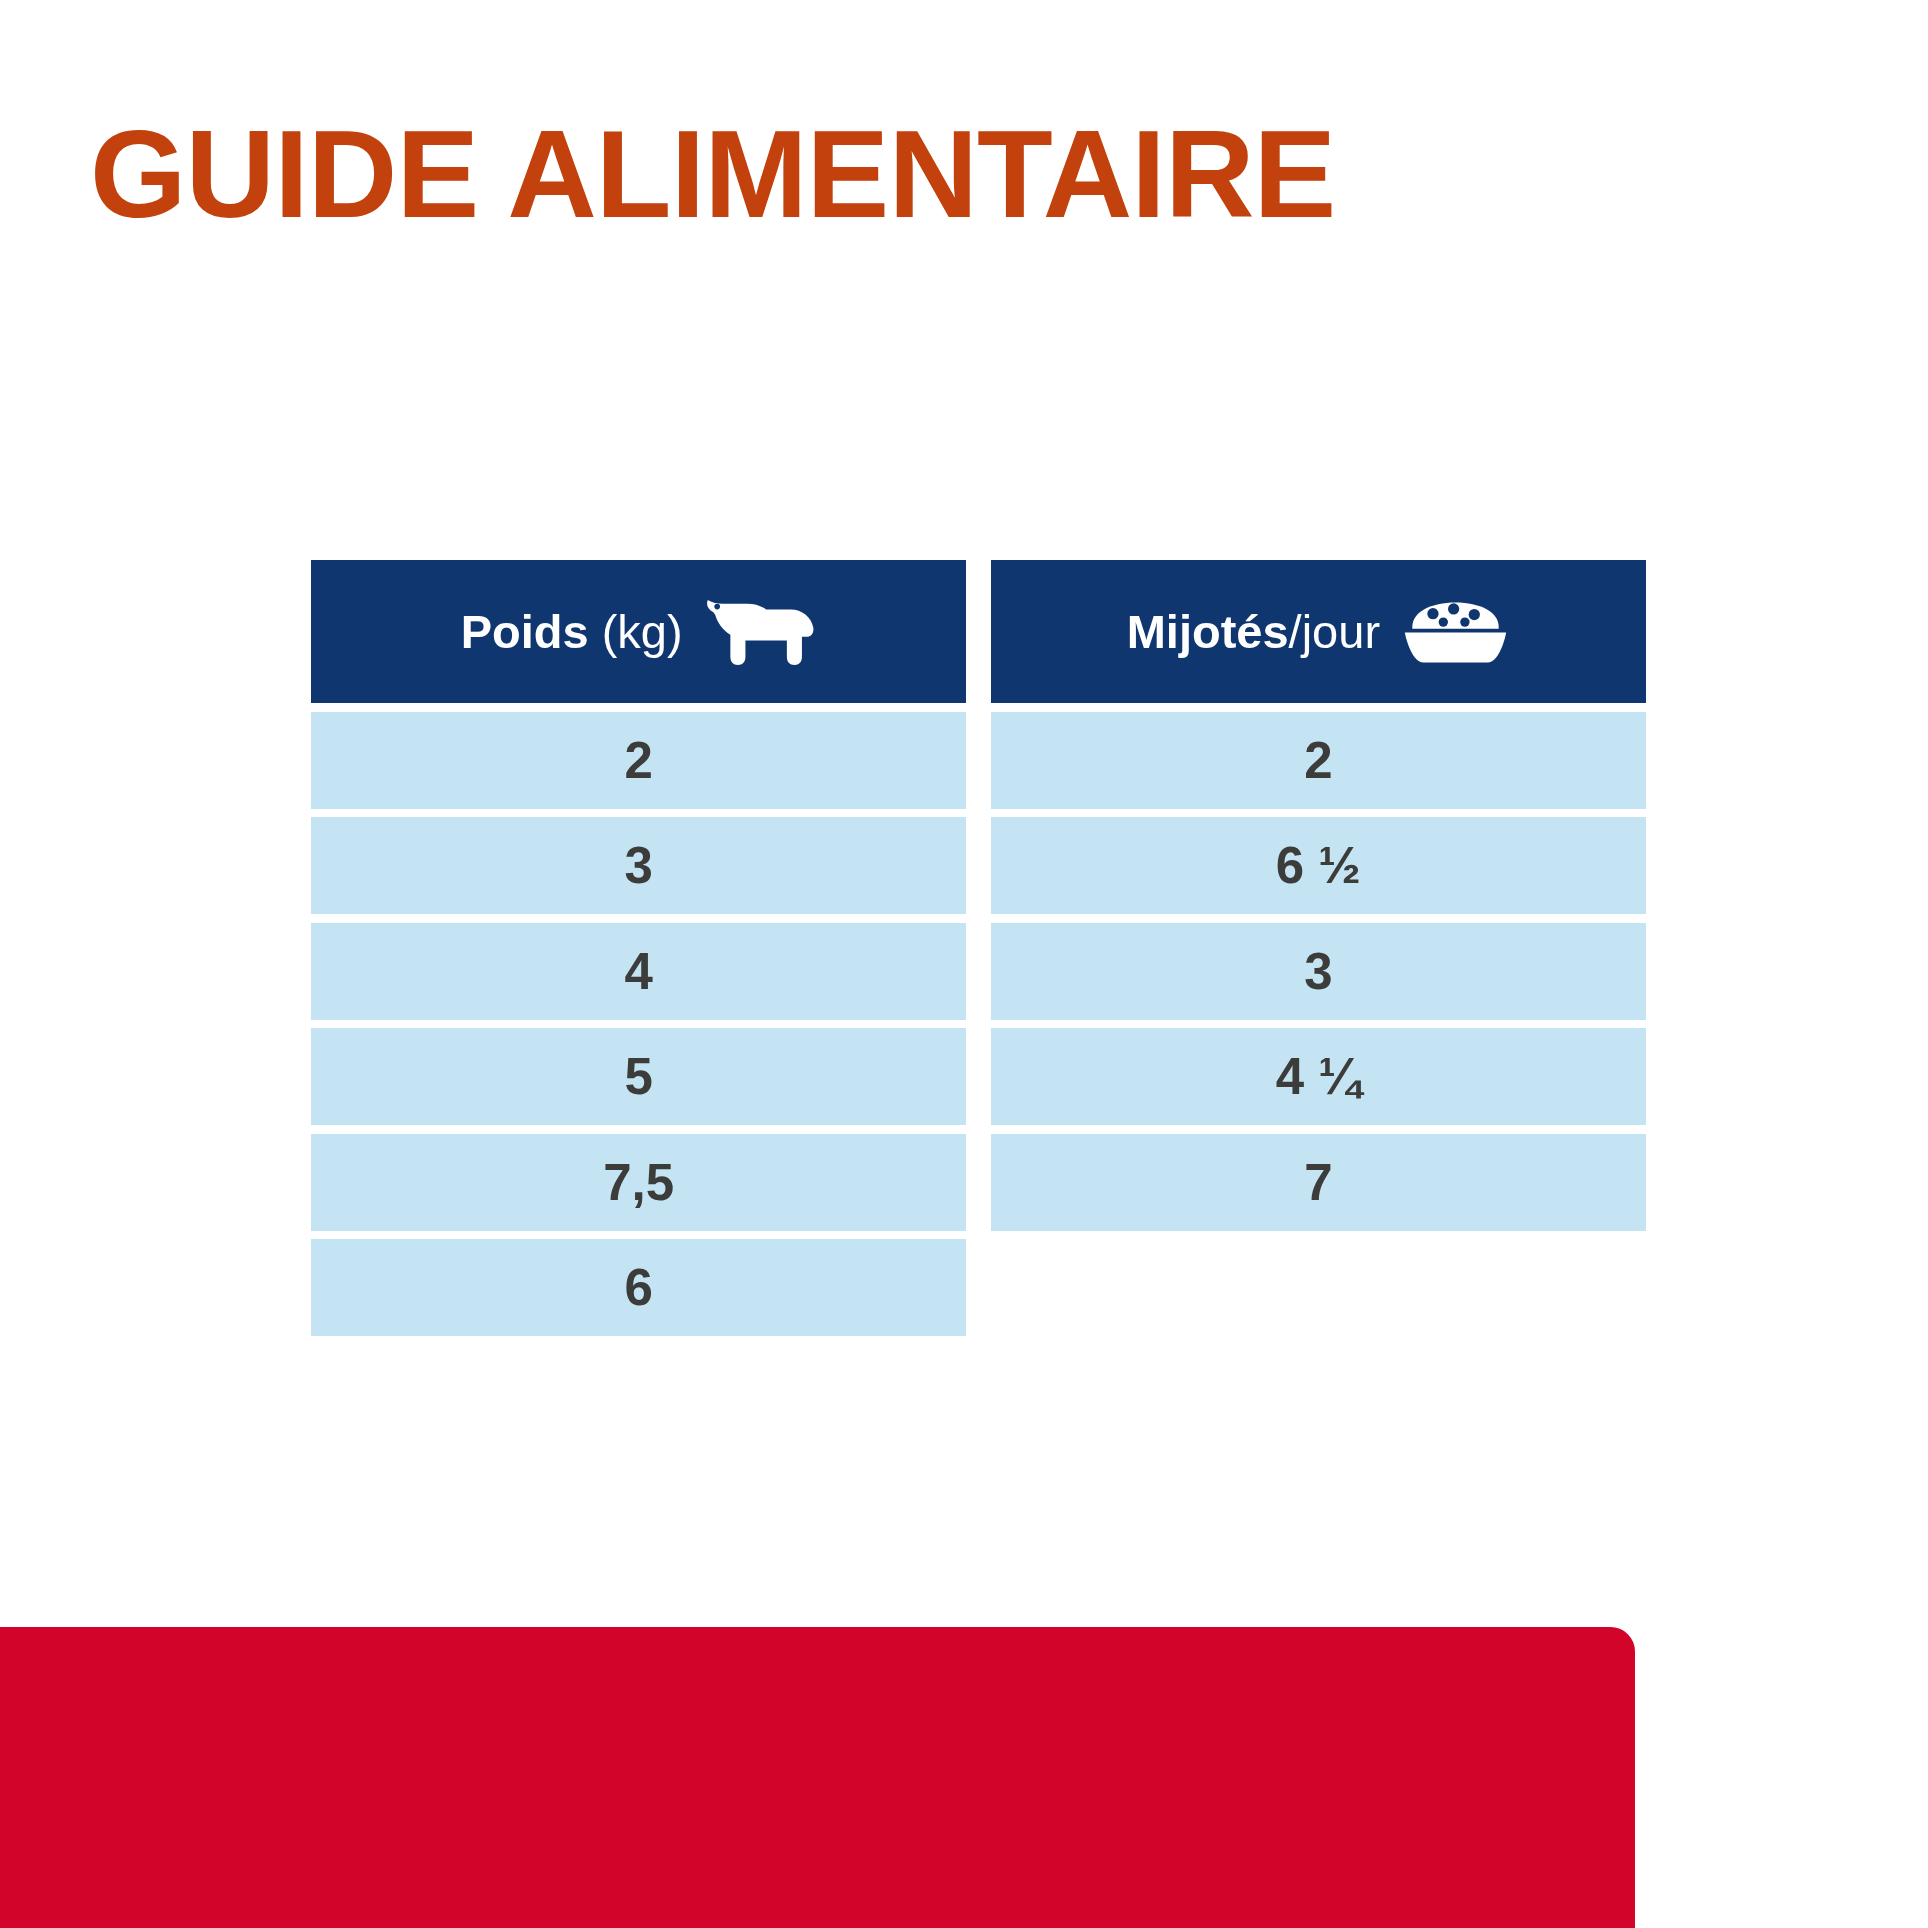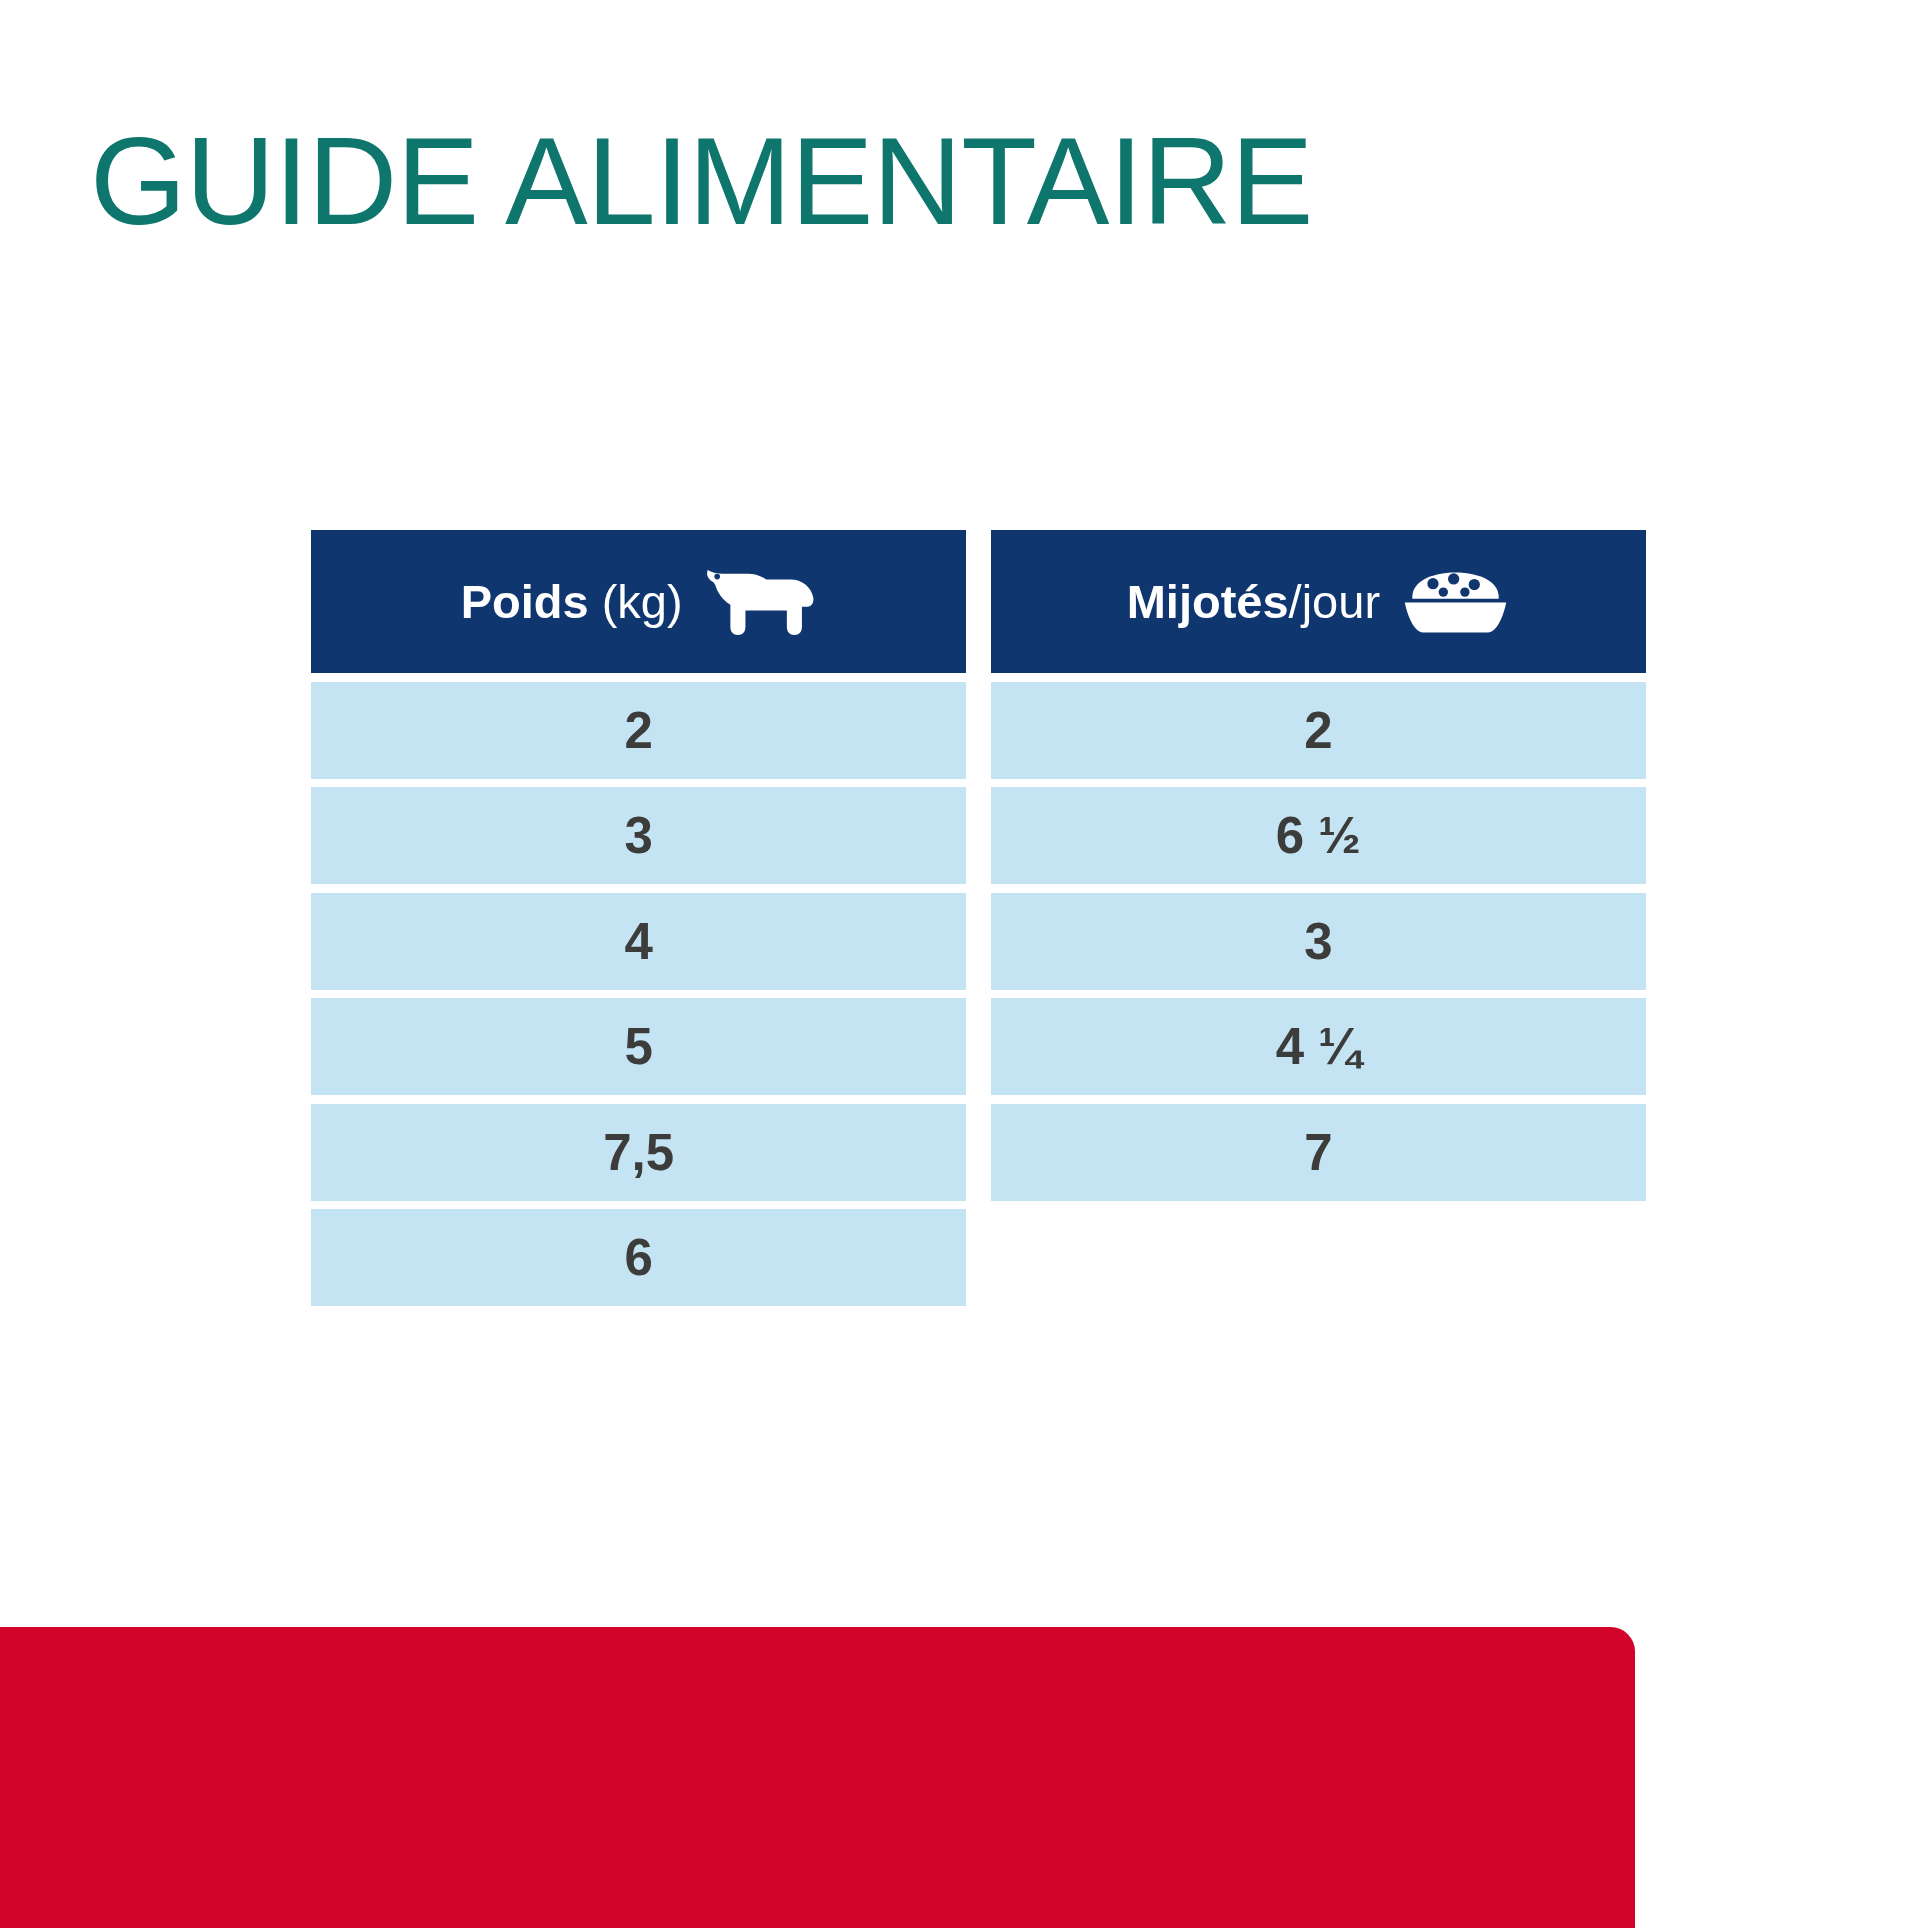--- a/index.html
+++ b/index.html
@@ -12,26 +12,26 @@
     background: #ffffff;
     font-family: "Liberation Sans", sans-serif;
     overflow: hidden;
     position: relative;
   }
 
   
   .title {
     position: absolute;
     left: 90px;
-    top: 119px;
+    top: 112px;
     font-size: 124px;
     line-height: 1.0;
-    font-weight: normal;
+    font-weight: bold;
     letter-spacing: -0.9px;
-    color: #0f766e;
+    color: #c2410c;
     white-space: nowrap;
   }
 
   
   .table-wrap {
     position: absolute;
     left: 311px;
     top: 530px;
     width: 1335px;
     display: flex;
@@ -46,20 +46,21 @@
   .head {
     background: #10366f;
     color: #ffffff;
     height: 143px;
     display: flex;
     align-items: center;
     justify-content: center;
     gap: 21px;
     box-sizing: border-box;
     padding: 0 17px;
+    margin-top: 30px;
   }
   .head-text {
     font-size: 47px;
     white-space: nowrap;
   }
   .head-text b {
     font-weight: bold;
   }
   .head-text span.light {
     font-weight: normal;

